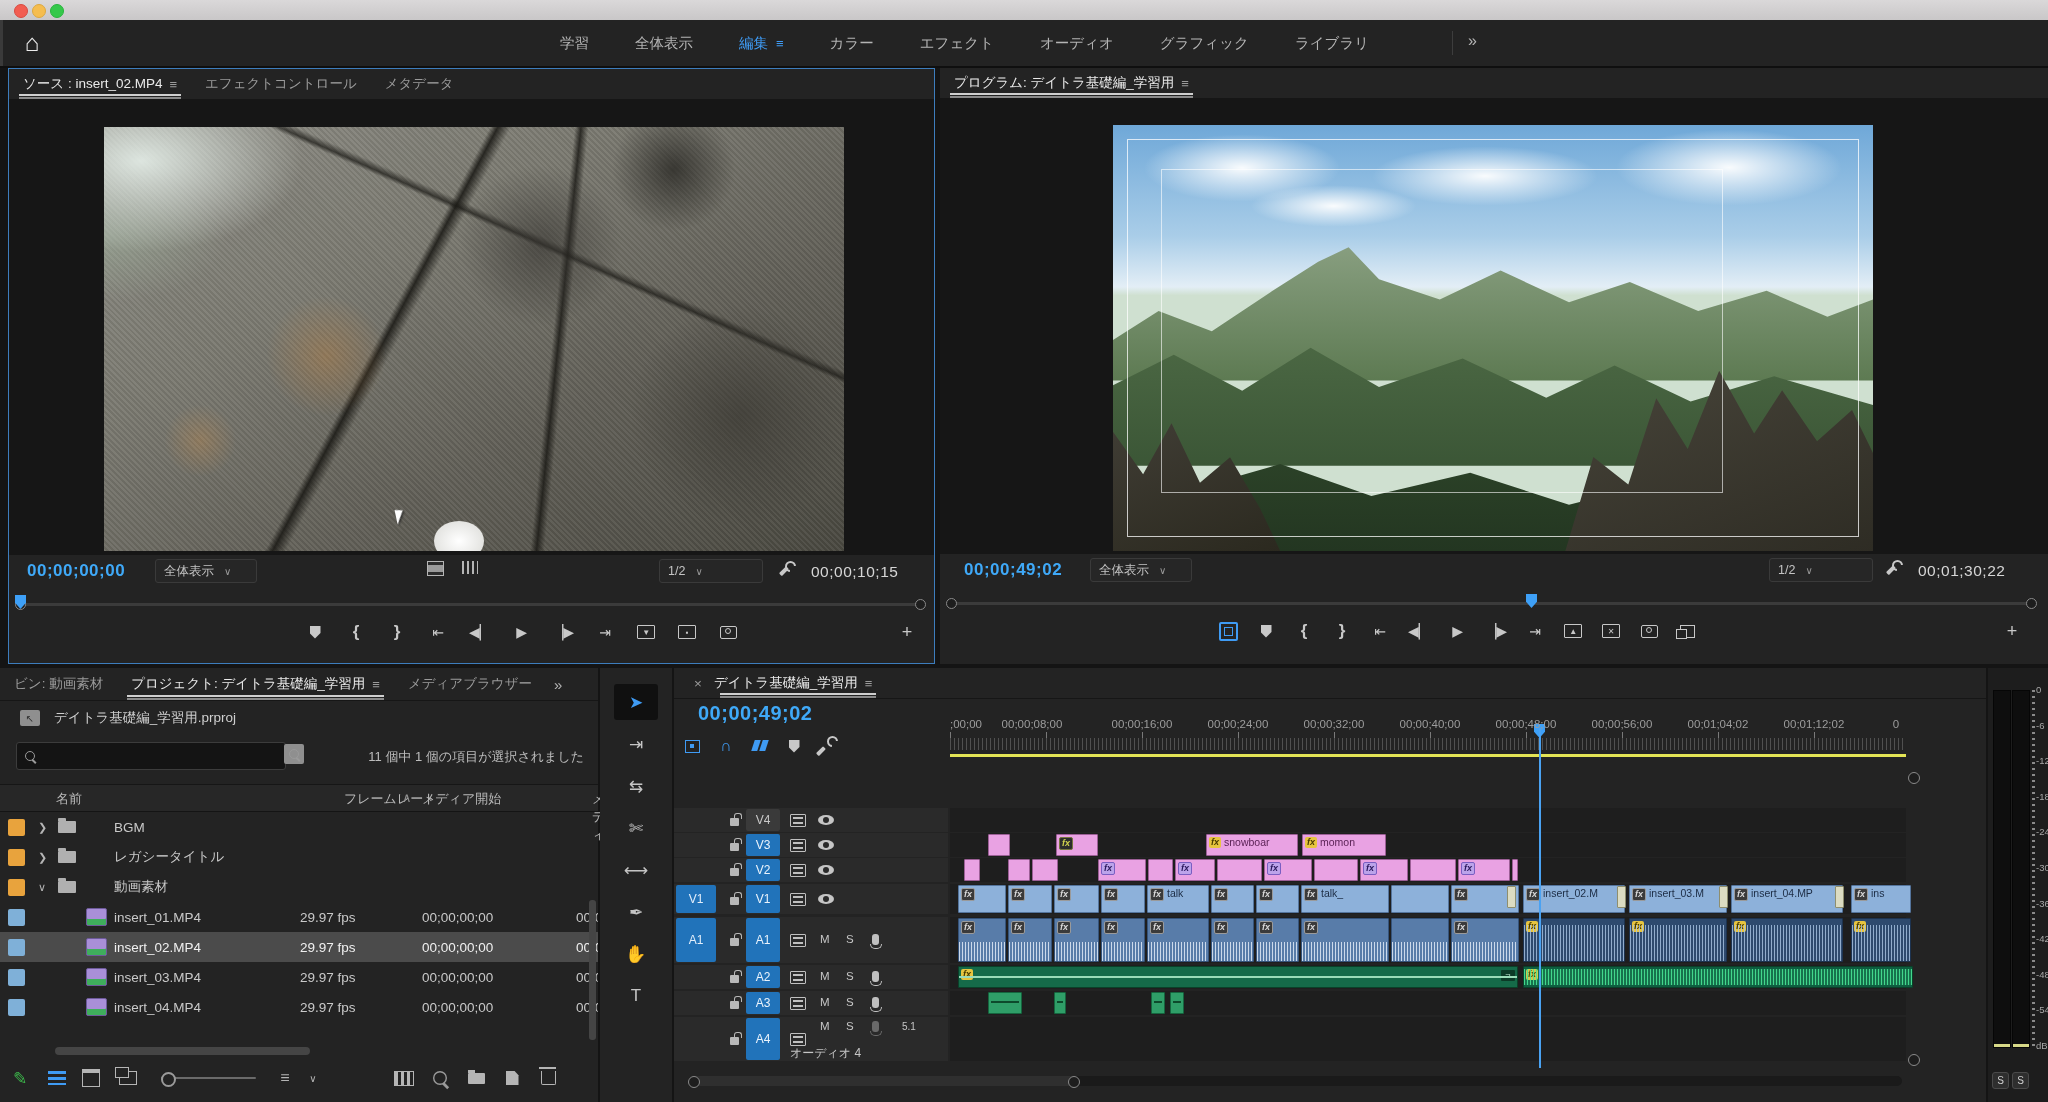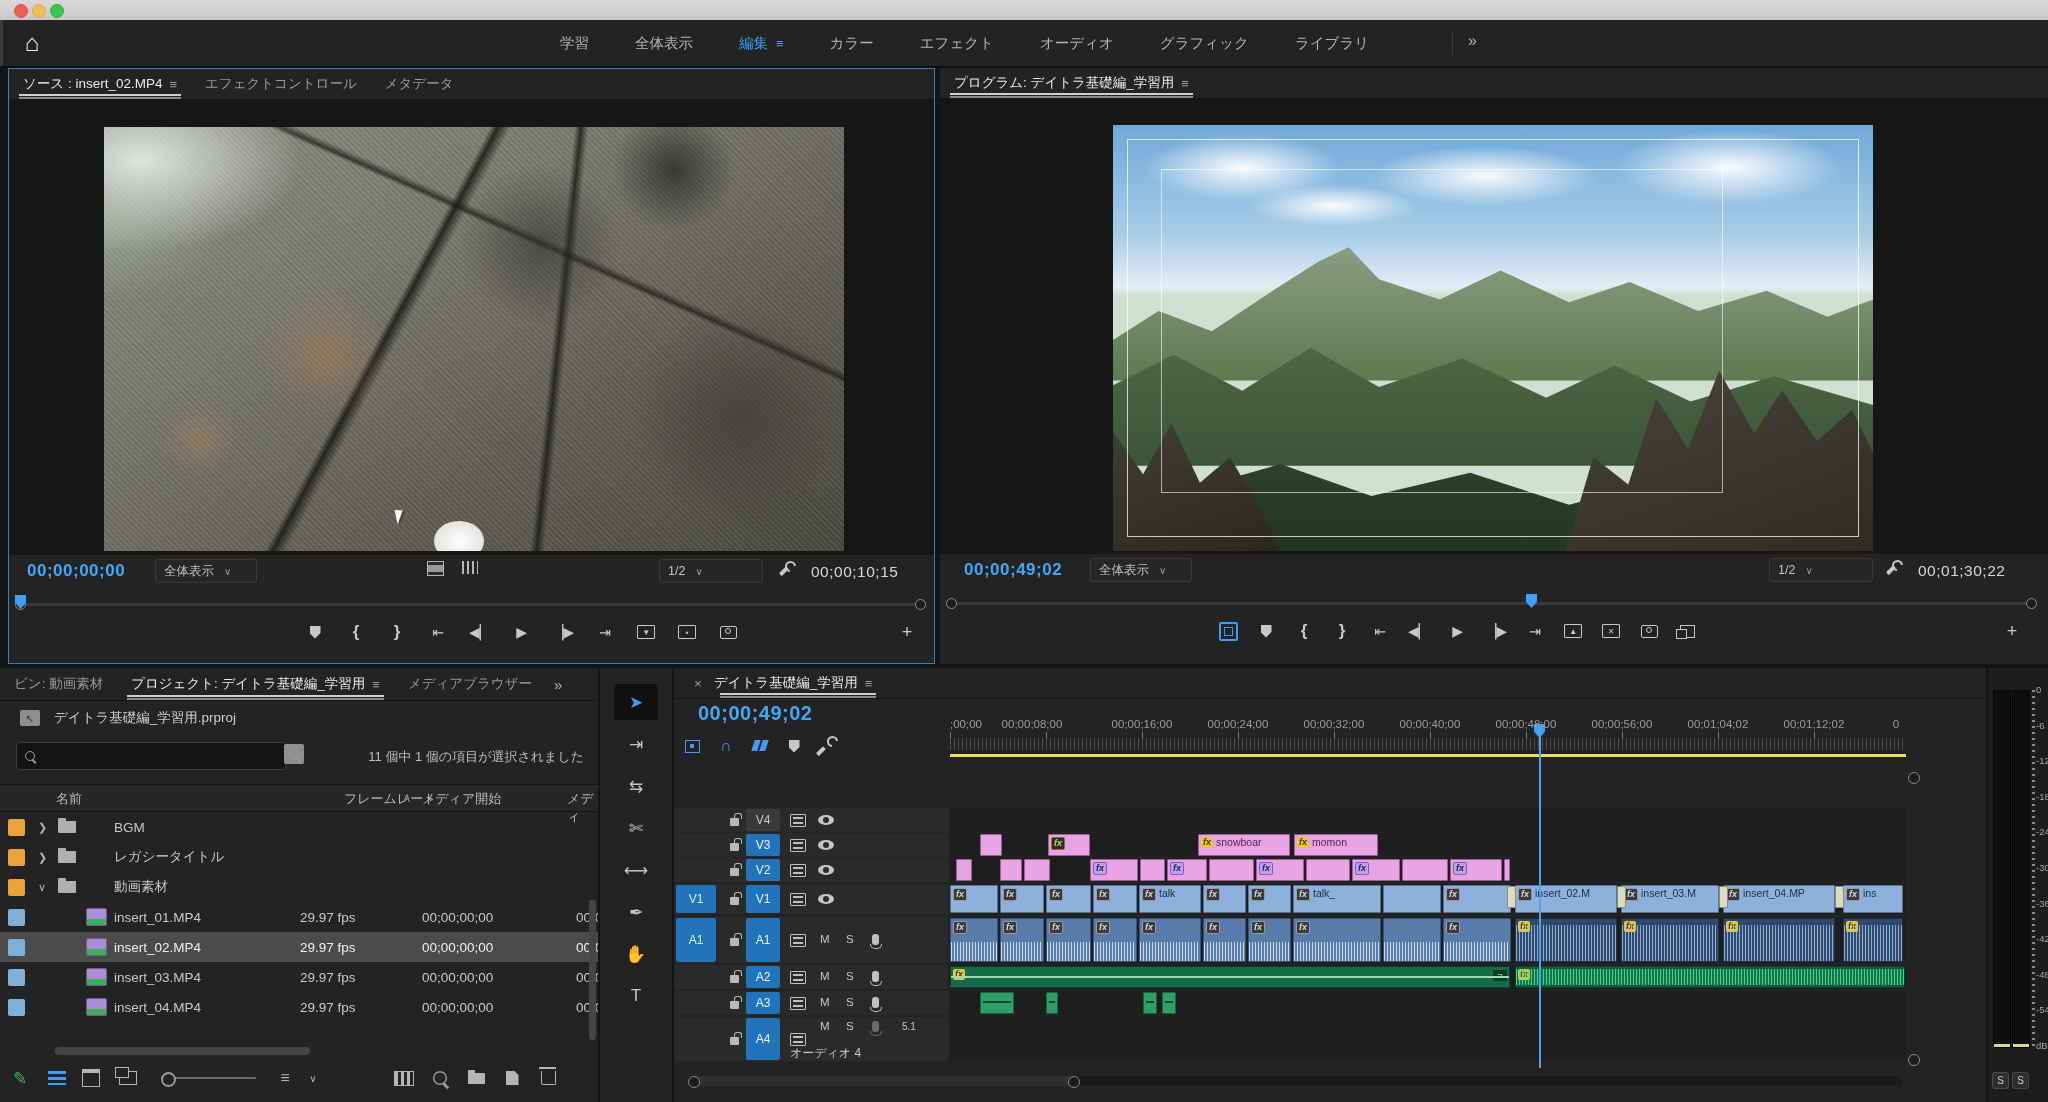--- a/index.html
+++ b/index.html
@@ -147,21 +147,21 @@
   .sy{position:absolute;left:116px;width:14px;height:11px;border:1px solid #c0c0c0;border-radius:1px;}
   .sy::before{content:"";position:absolute;left:2px;top:2px;right:2px;height:2px;background:#c0c0c0;}
   .sy::after{content:"";position:absolute;left:2px;bottom:2px;right:2px;height:2px;background:#c0c0c0;}
   .ey{position:absolute;left:144px;width:16px;height:10px;background:#c6c6c6;border-radius:50%;}
   .ey::after{content:"";position:absolute;left:5px;top:2px;width:6px;height:6px;background:#2a2a2a;border-radius:50%;}
   .ms{position:absolute;font-size:11.5px;color:#c6c6c6;}
   .mc{position:absolute;width:7px;height:11px;background:#c0c0c0;border-radius:3px;}
   .mc::after{content:"";position:absolute;left:-2.5px;right:-2.5px;bottom:-3.5px;height:4px;border:1.5px solid #c0c0c0;border-top:none;border-radius:0 0 6px 6px;}
   .mc.dim{background:#6a6a6a;}
   .mc.dim::after{border-color:#6a6a6a;}
-  .clip{position:absolute;top:1px;bottom:1px;box-sizing:border-box;border:1px solid rgba(30,18,38,.5);border-radius:1px;overflow:hidden;display:flex;align-items:flex-start;gap:3px;padding:1px 2px;}
+  .clip{position:absolute;top:1px;bottom:1px;box-sizing:border-box;border:1px solid rgba(30,18,38,.5);border-radius:1px;overflow:hidden;display:flex;align-items:flex-start;gap:3px;padding:1px 2px;margin-left:8px;}
   .c-pink{background:#e9a2e3;border-color:#9c5f96;}
   .c-blue{background:#8db1da;border-color:#54749c;}
   .clbl{font-size:10.5px;color:#1c2c44;white-space:nowrap;line-height:13px;}
   .c-pink .clbl{color:#571f52;}
   .fx{flex:0 0 auto;font-style:italic;font-weight:bold;font-size:9px;line-height:11px;padding:0 2px;border-radius:2px;margin-top:1px;}
   .fx-yel{background:#e7c53f;color:#4a3c00;}
   .fx-pur{background:#bca3ea;color:#2c1a5e;border:1px solid #7a5ec2;}
   .fx-box{background:#3a3a3a;color:#d8d8d8;border:1px solid #9a9a9a;}
   .fx-dim{background:#2c2c2c;color:#cfd04e;border:1px solid #77773f;}
   .c-a1lt{background:#587ca9;border-color:#35537a;}
@@ -418,21 +418,21 @@
     </div>
     <div id="proj-binsearch">
         <span class="mag"></span>
       </div>
     <div id="proj-status">11 個中 1 個の項目が選択されました</div>
     <div id="proj-cols">
       <span class="abs" style="left:56px;top:5px;">名前</span>
       <span class="abs" style="left:300px;top:5px;margin-left:44px;">フレームレート</span>
       <span class="abs" style="left:402px;top:5px;color:#8f8f8f;">∧</span>
       <span class="abs" style="left:422px;top:5px;">メディア開始</span>
-      <span class="abs" style="left:567px;top:5px;">メディ</span>
+      <span class="abs" style="left:592px;top:5px;">メディ</span>
     </div>
     <div id="proj-rows">
         <div class="prow" style="top: 0px;">
           <span class="chip" style="background: rgb(232, 163, 61);"></span>
           <span class="expander">❯</span>
           <span class="foldico"></span>
           <span class="pname">BGM</span>
         </div>
         <div class="prow" style="top: 30px;">
           <span class="chip" style="background: rgb(232, 163, 61);"></span>

